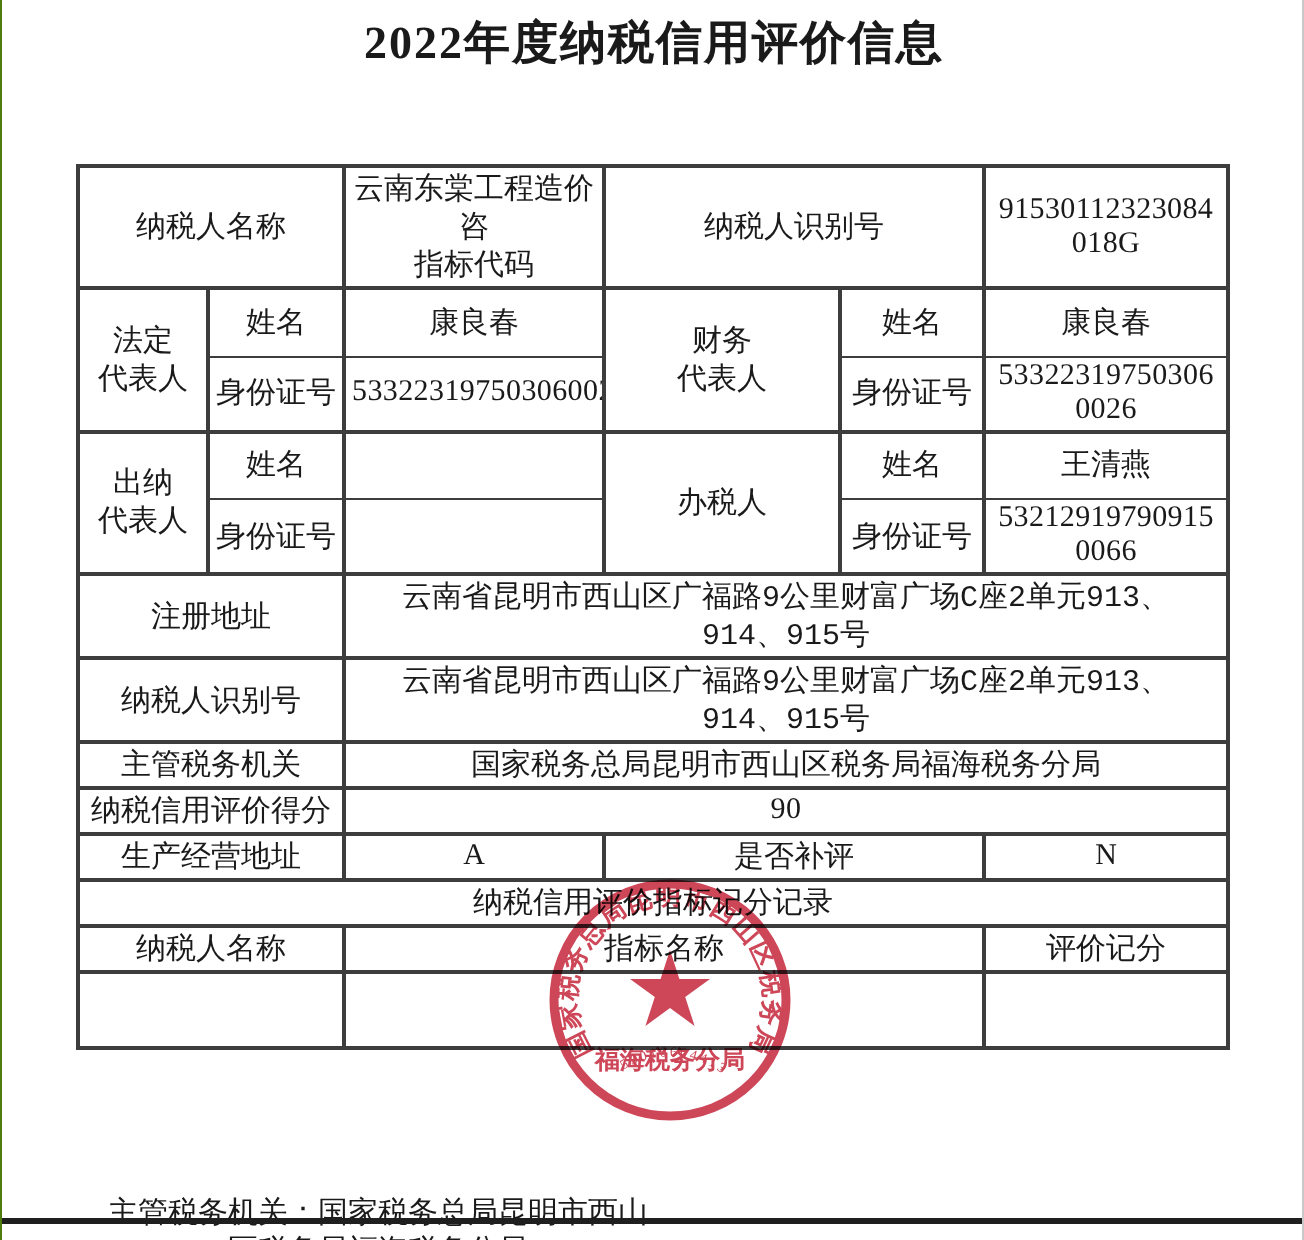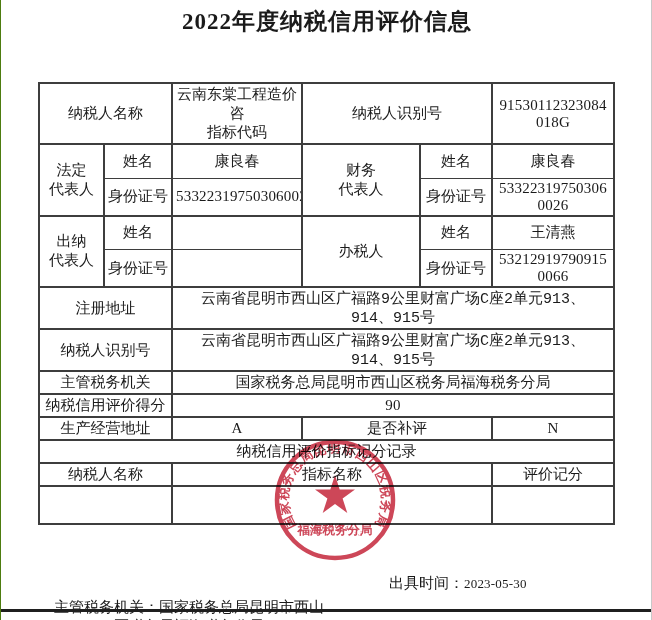--- a/index.html
+++ b/index.html
@@ -172,17 +172,16 @@
     </text>
     <polygon fill="#c9374a" points="63,38 67.7,52.5 83,52.5 70.6,61.5 75.3,76 63,67 50.7,76 55.4,61.5 43,52.5 58.3,52.5"></polygon>
     <text x="63" y="97" text-anchor="middle" font-size="12.5" fill="#c9374a" font-weight="bold" font-family="Liberation Serif, DejaVu Serif, serif">福海税务分局</text>
     <text font-size="7" fill="#c9374a" font-family="Liberation Serif, DejaVu Serif, serif">
       <textPath href="#sealBottomArc" startOffset="2" textLength="62">5301060441327</textPath>
     </text>
   </svg>
 
   <div class="footer-left">主管税务机关：国家税务总局昆明市西山
 区税务局福海税务分局</div>
-  <div class="footer-right"><span>出具时间：</span><span class="digits">2023-05-30</span></div>
 
   <div class="bottom-rule"></div>
 
 </div>
 
 </body></html>

